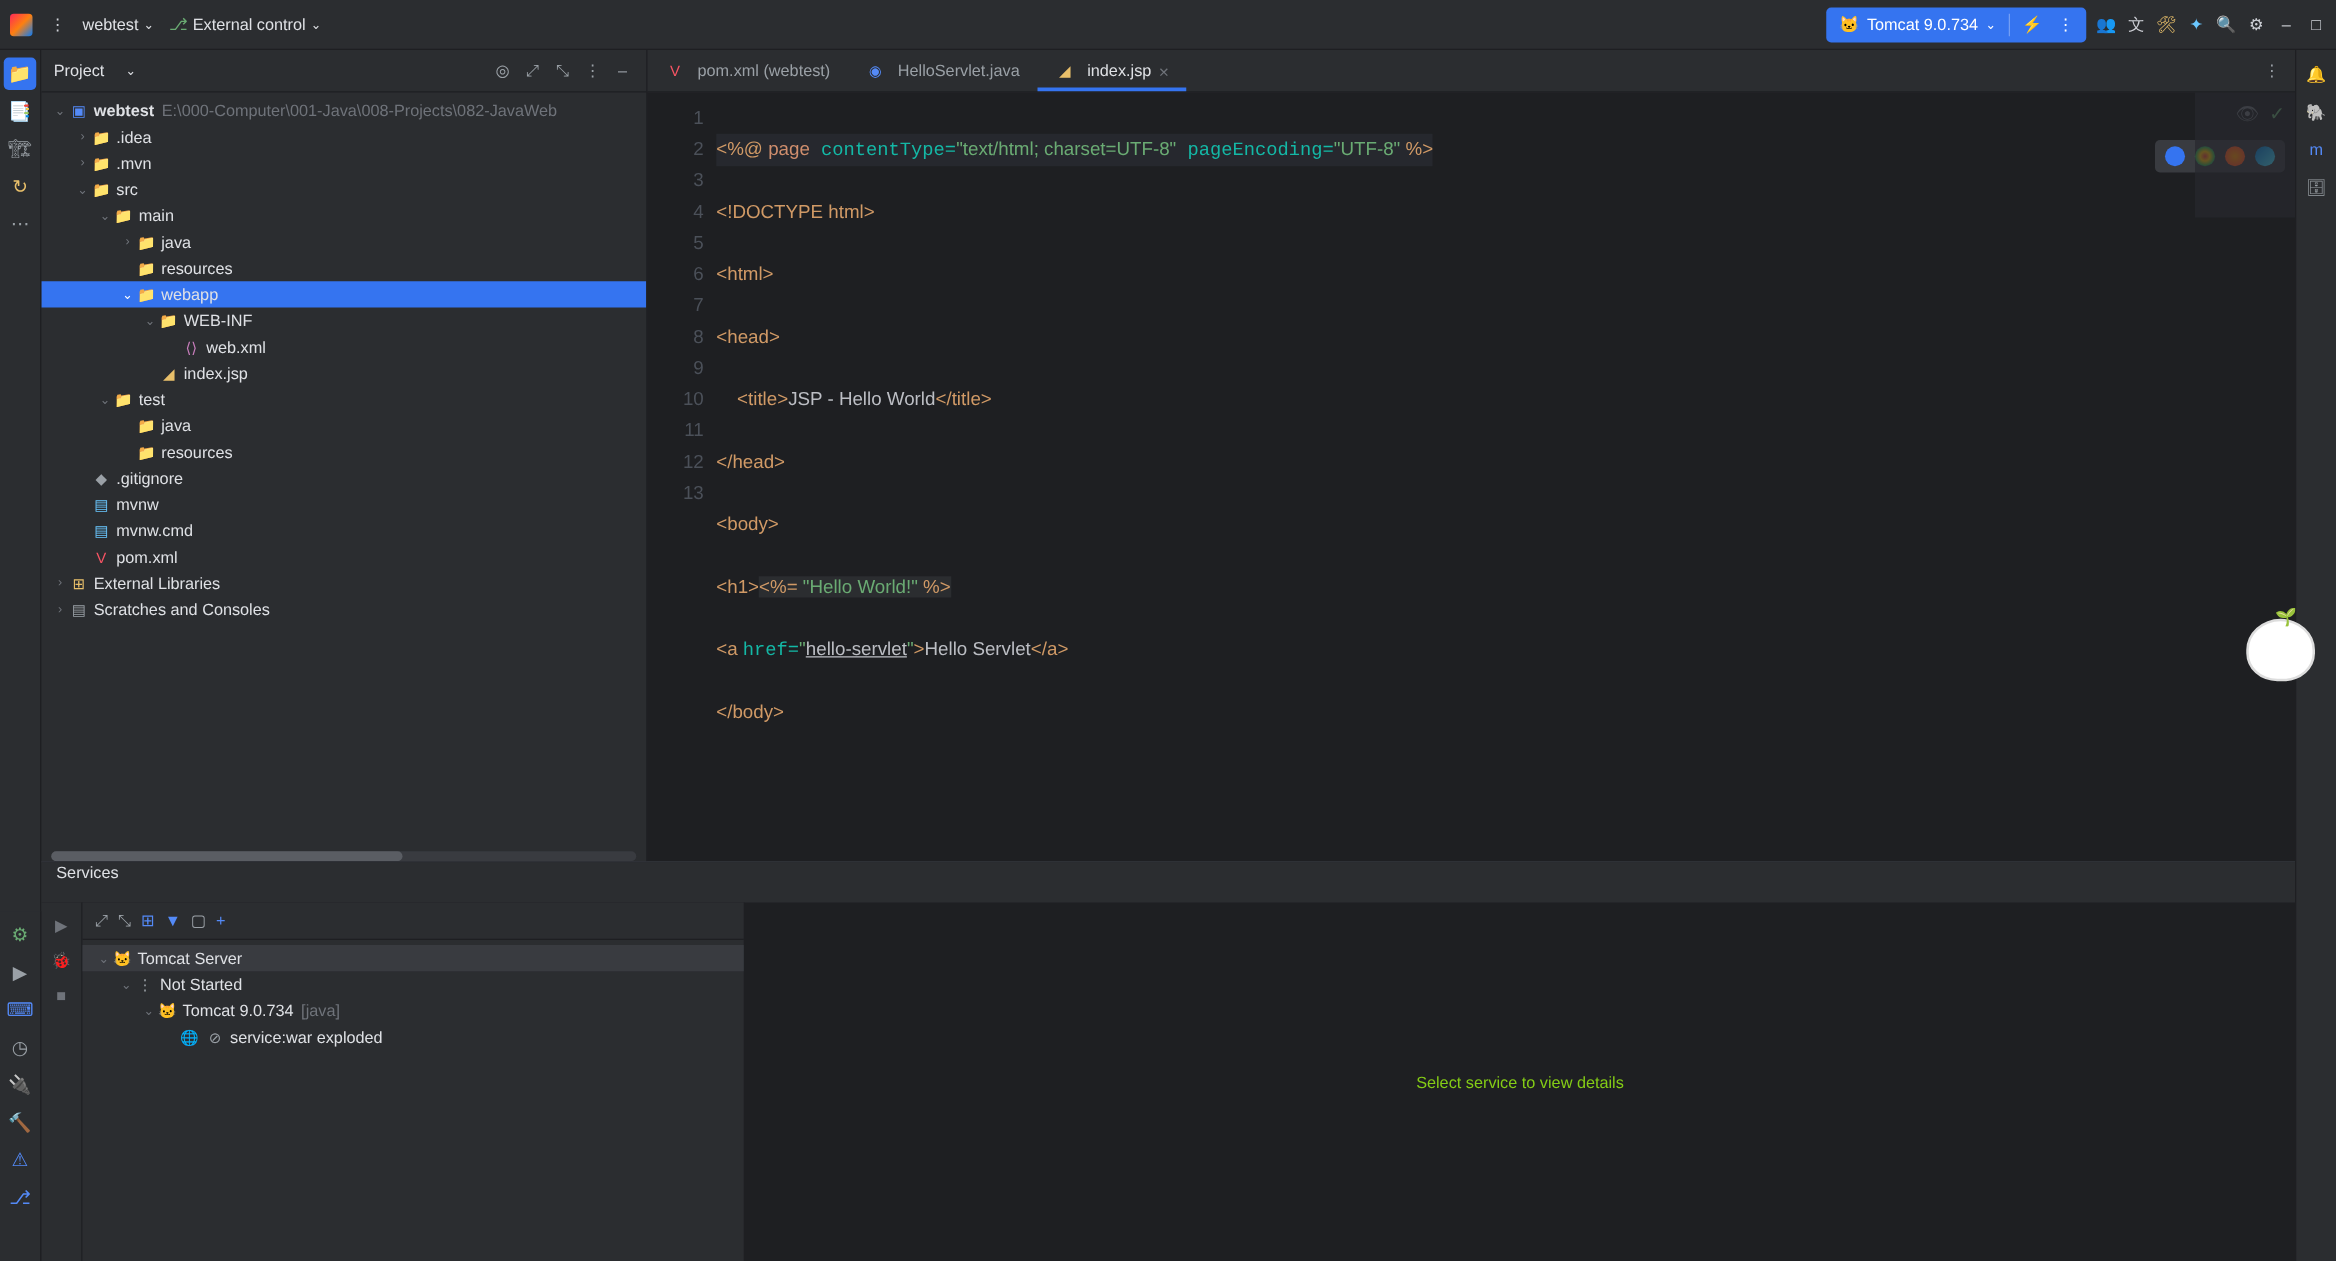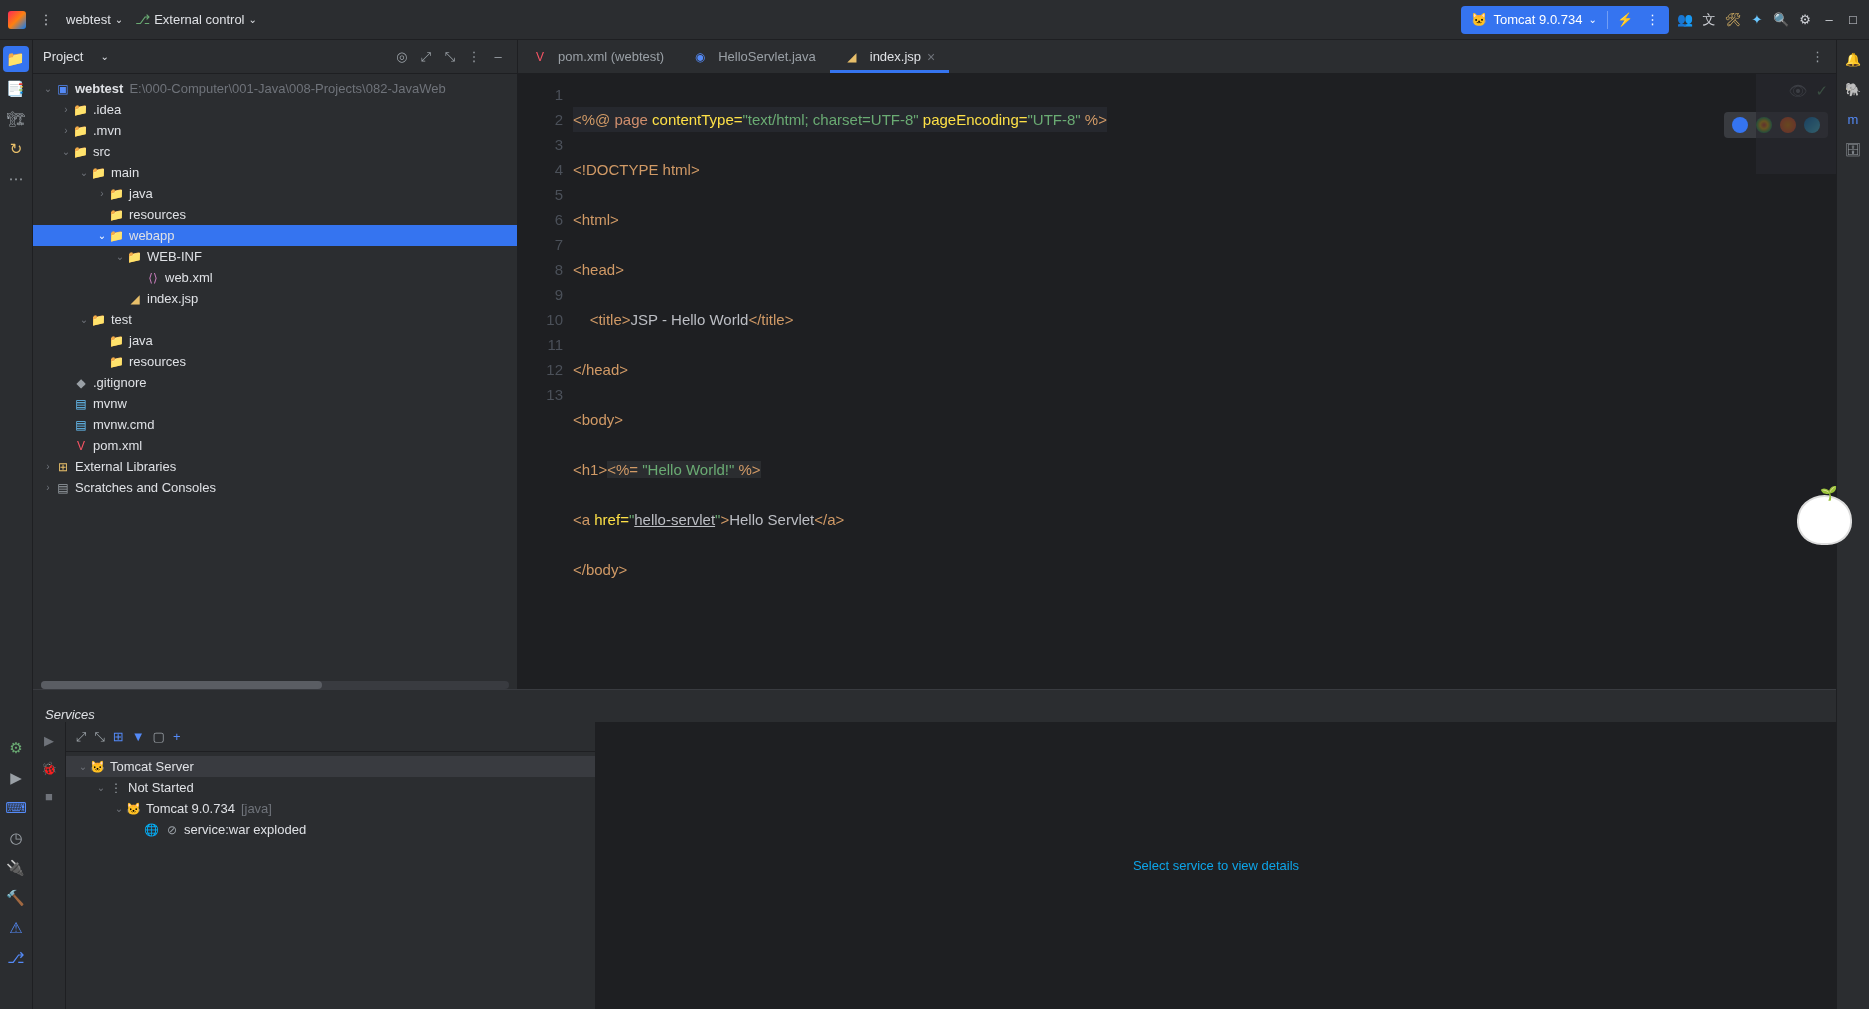--- a/index.html
+++ b/index.html
@@ -58,47 +58,47 @@
 .editor-tab.active { color: #dfe1e5; }
 .editor-tab.active::after { content: ''; position: absolute; bottom: 0; left: 0; right: 0; height: 3px; background: #3574f0; }
 .tab-close { font-size: 14px; color: #6f737a; }
 .editor-more { margin-left: auto; padding: 0 12px; display: flex; align-items: center; color: #9aa0a6; cursor: pointer; }
 
 .editor-body { flex: 1; display: flex; position: relative; font-family: 'JetBrains Mono', 'Consolas', monospace; font-size: 15px; }
 .gutter { width: 55px; text-align: right; padding: 8px 10px 0 0; color: #4b5059; line-height: 25px; user-select: none; }
 .code-content { flex: 1; padding: 8px 0 0 0; line-height: 25px; white-space: pre; }
 .code-line { height: 25px; }
 .c-tag { color: #d19a66; }
-.c-attr { color: #fde047; }
+.c-attr { color: #14b8a6; font-family: Liberation Mono, monospace; }
 .c-str { color: #6aab73; }
 .c-text { color: #bcbec4; }
 .c-jsp { color: #d19a66; background: #2b2d30; }
 .c-jsp-kw { color: #cf8e6d; font-weight: 500; }
 .c-link { color: #bcbec4; text-decoration: underline; }
 .hl-line { background: #26282e; display: inline-block; min-width: 100%; }
 
 .editor-inspect { position: absolute; top: 8px; right: 8px; display: flex; gap: 8px; color: #6f737a; }
 .browser-bar { position: absolute; top: 38px; right: 8px; background: #393b40; padding: 5px 8px; border-radius: 4px; display: flex; gap: 8px; }
 .browser-bar span { width: 16px; height: 16px; border-radius: 50%; display: inline-block; }
 .minimap { position: absolute; top: 0; right: 0; width: 80px; height: 100px; background: #26282e; opacity: 0.7; }
 
 
 .services-panel { height: 320px; border-top: 1px solid #393b40; display: flex; flex-direction: column; }
-.services-header { height: 32px; display: flex; align-items: flex-end; padding: 0 12px; background: #2b2d30; font-style: italic; }
+.services-header { height: 32px; display: flex; align-items: flex-start; padding: 0 12px; background: #2b2d30; }
 .services-body { flex: 1; display: flex; }
 .services-left { width: 33px; background: #2b2d30; border-right: 1px solid #1e1f22; display: flex; flex-direction: column; padding-top: 4px; }
 .services-left .sb-item { width: 24px; height: 24px; margin: 2px auto; display: flex; align-items: center; justify-content: center; color: #6f737a; cursor: pointer; }
 .services-main { flex: 1; display: flex; }
 .services-tree { width: 530px; background: #2b2d30; border-right: 1px solid #1e1f22; }
 .services-toolbar { height: 30px; display: flex; align-items: center; gap: 8px; padding: 0 10px; color: #9aa0a6; border-bottom: 1px solid #1e1f22; }
 .services-toolbar span { cursor: pointer; }
 .services-tree-list { padding: 4px 0; }
 .svc-item { display: flex; align-items: center; padding: 2px 0 2px 10px; height: 21px; cursor: pointer; }
 .svc-item.selected { background: #393b40; }
-.services-detail { flex: 1; display: flex; align-items: center; justify-content: center; color: #0ea5e9; }
+.services-detail { flex: 1; display: flex; align-items: center; justify-content: center; color: #84cc16; }
 
 
 .right-sidebar { width: 33px; background: #2b2d30; display: flex; flex-direction: column; border-left: 1px solid #1e1f22; padding-top: 4px; }
 .right-sidebar .sb-item { width: 26px; height: 26px; margin: 2px auto; display: flex; align-items: center; justify-content: center; cursor: pointer; }
 
 
 .bottom-left-bar { position: absolute; left: 0; bottom: 0; width: 33px; background: #2b2d30; display: flex; flex-direction: column; border-right: 1px solid #1e1f22; padding: 4px 0; }
 .bottom-left-bar .sb-item { width: 26px; height: 26px; margin: 2px auto; display: flex; align-items: center; justify-content: center; cursor: pointer; font-size: 15px; }
 
 .mascot { position: absolute; right: 10px; top: 480px; width: 70px; height: 80px; }

